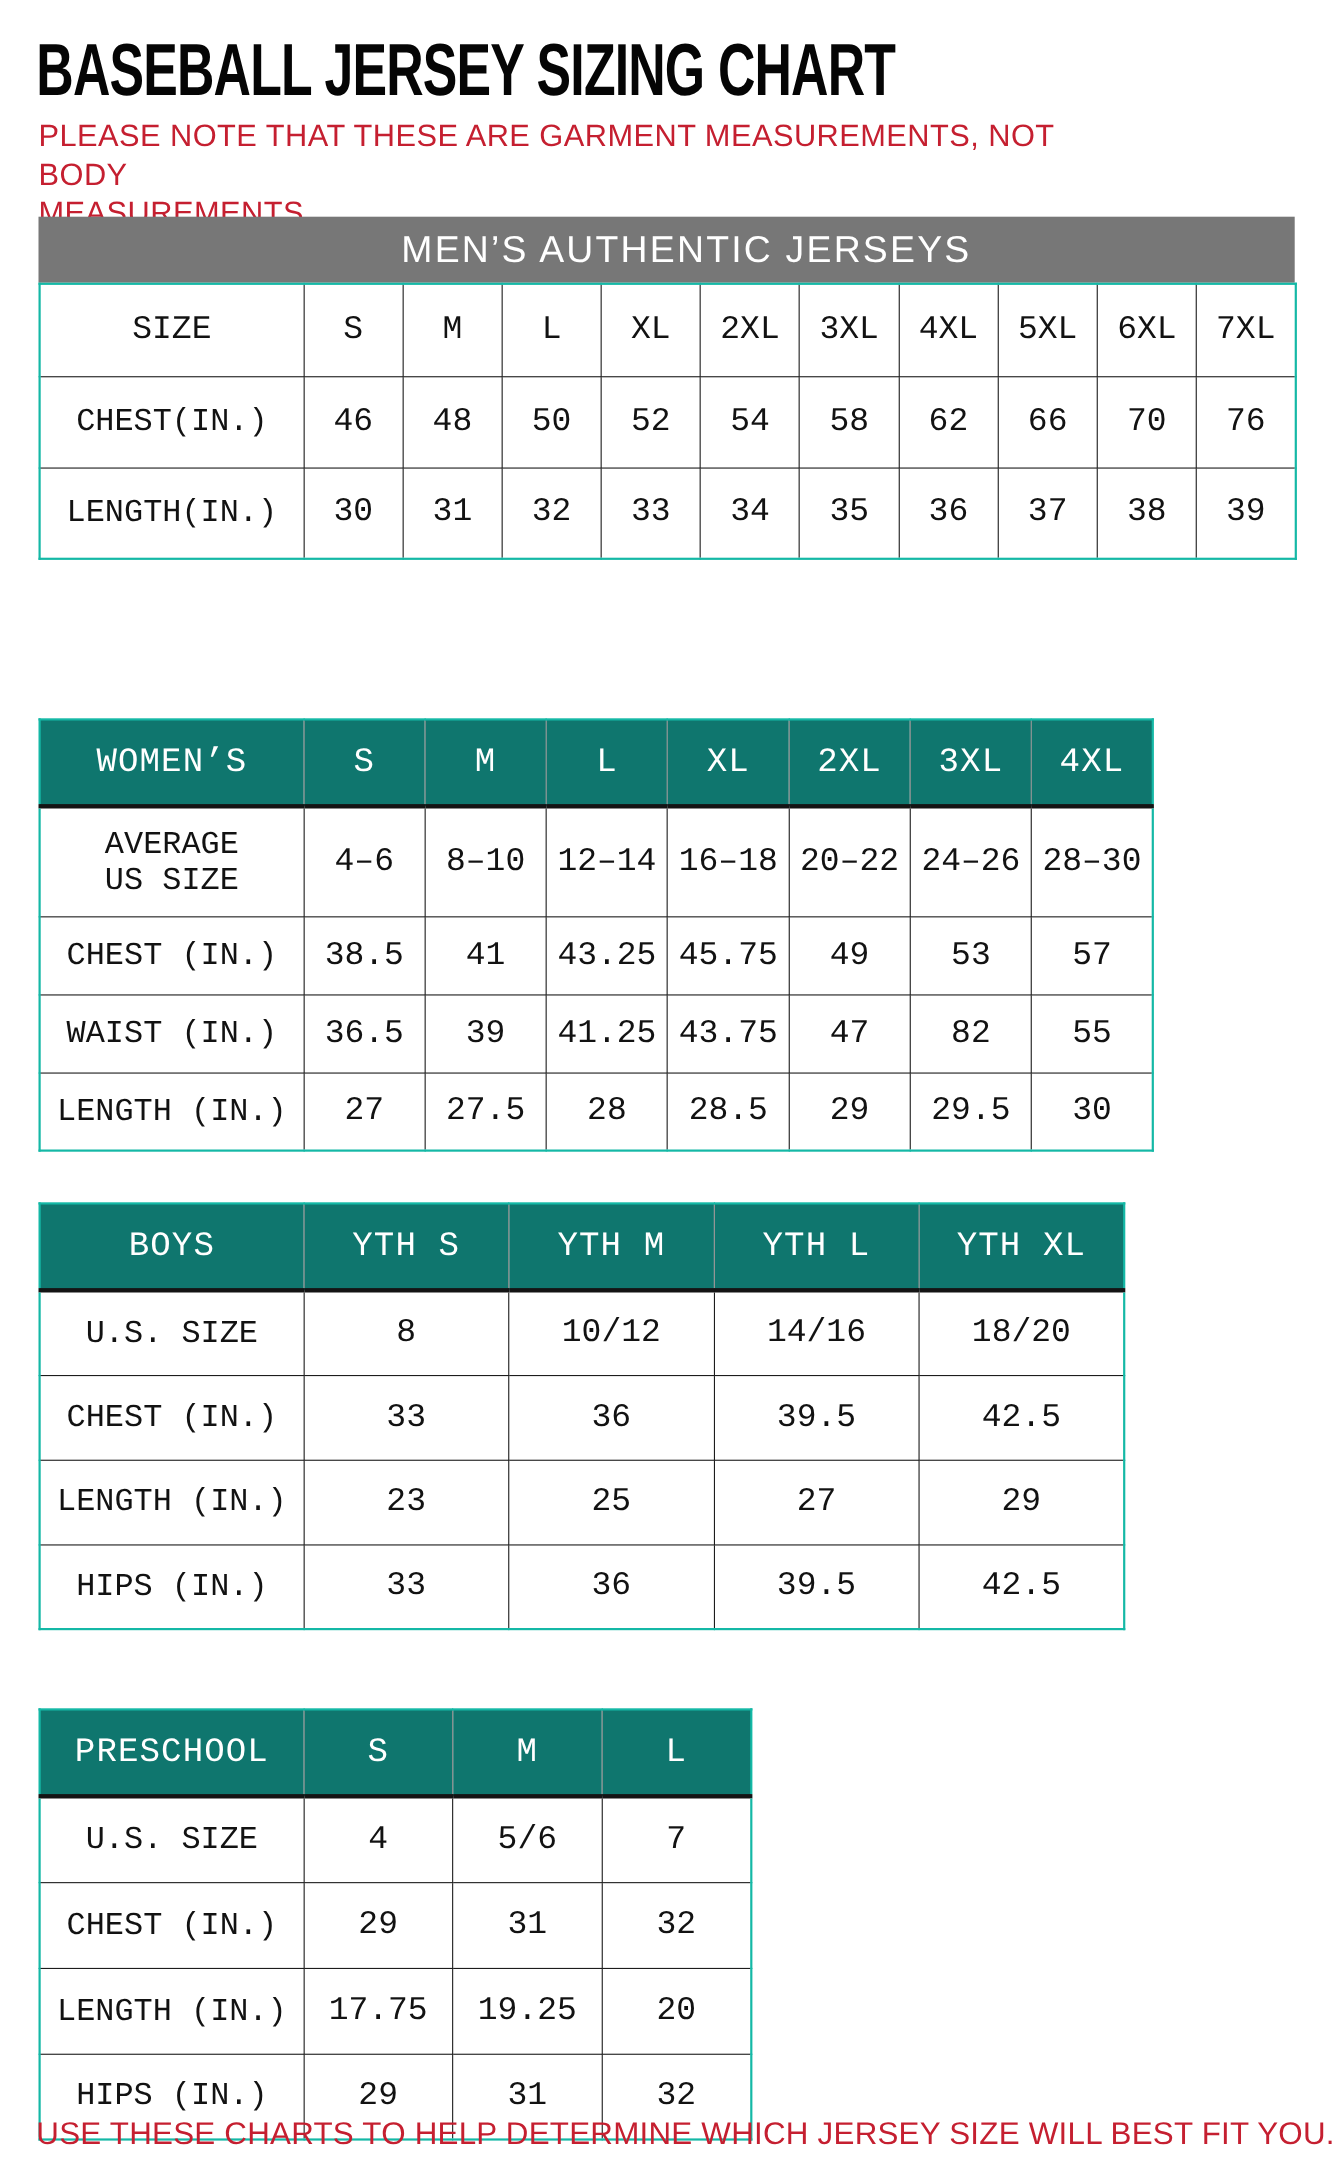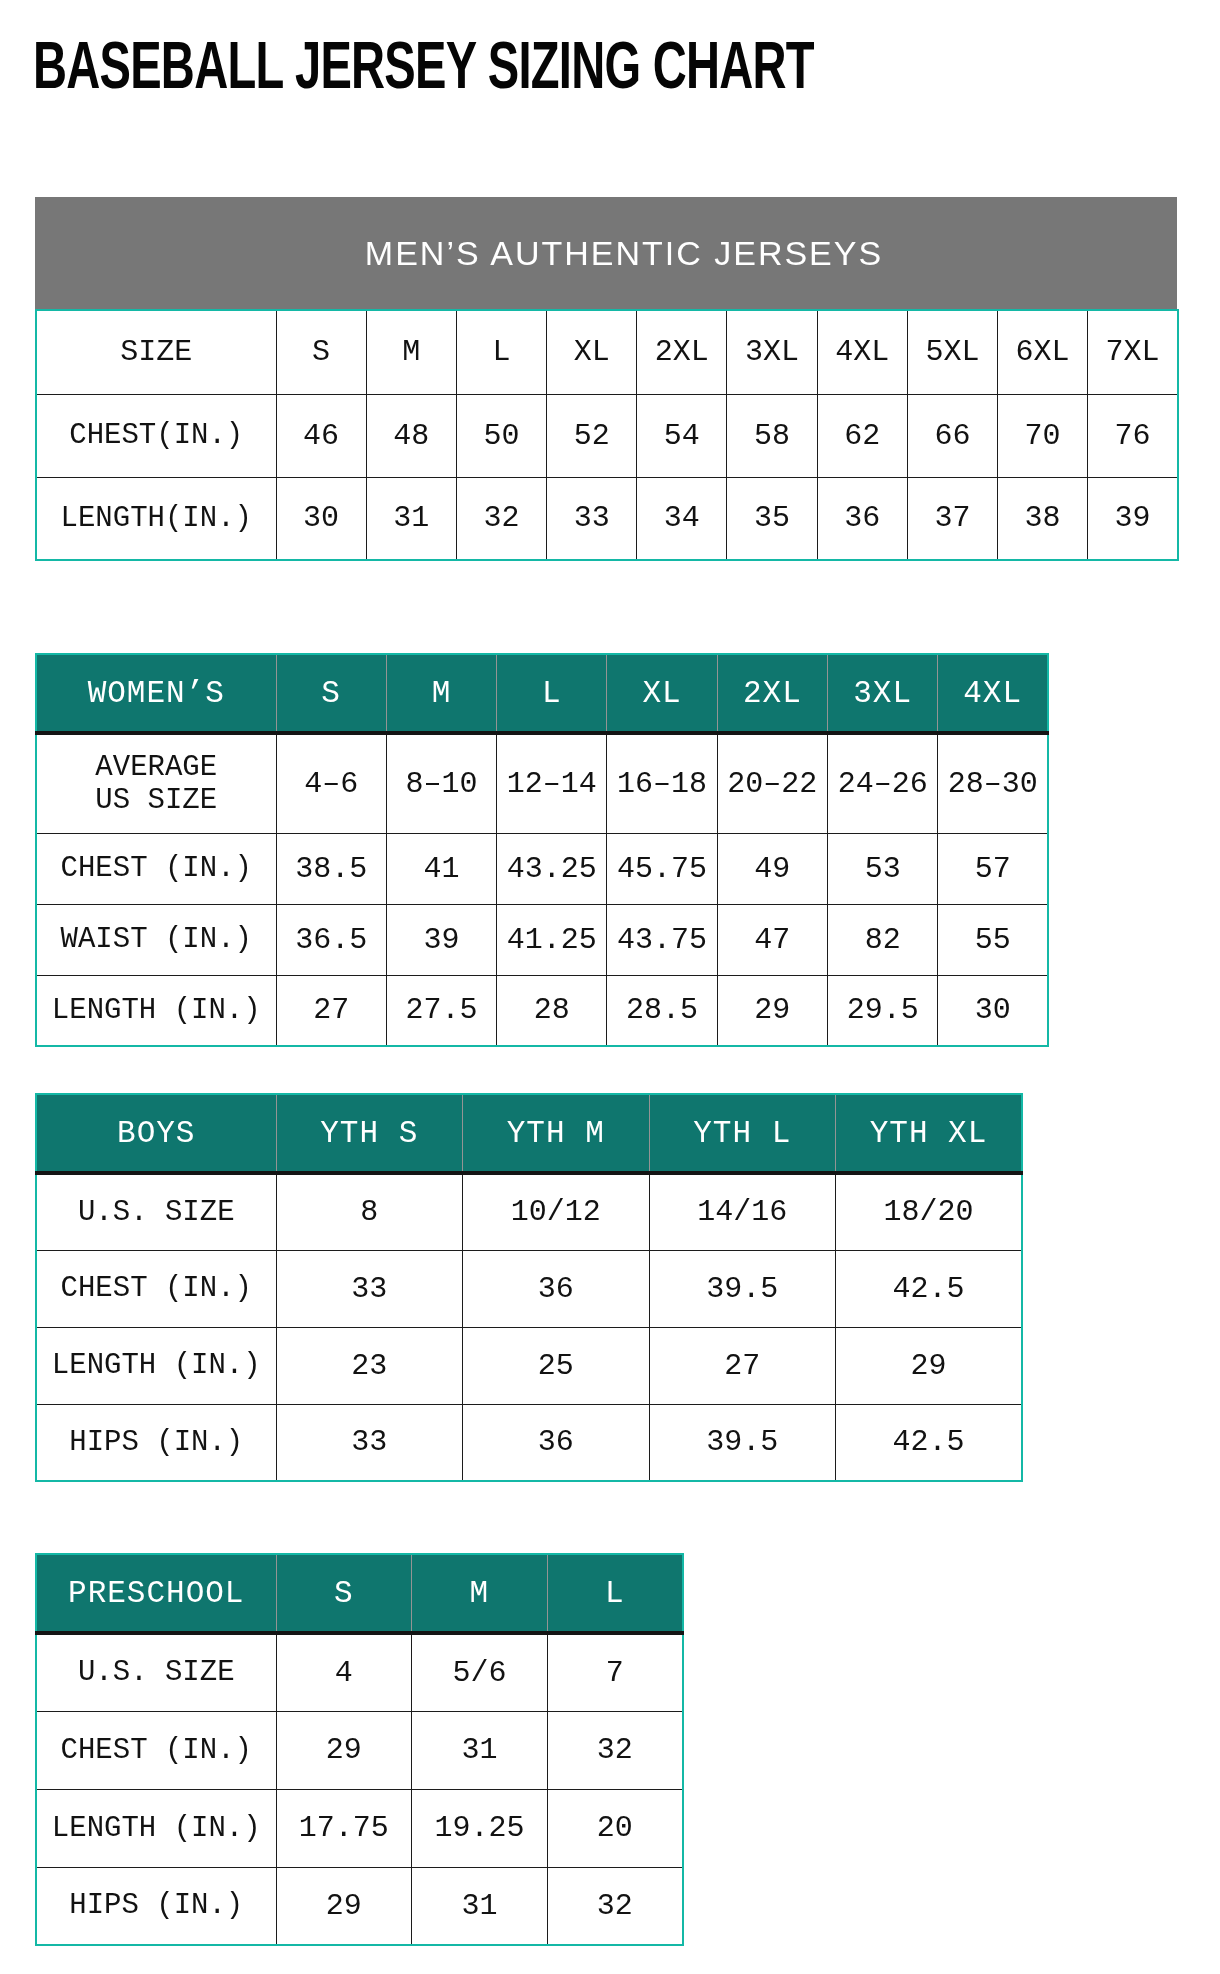--- a/index.html
+++ b/index.html
@@ -23,21 +23,21 @@
     font-size:28.5px; letter-spacing:.2px; color:#c51f30; white-space:nowrap;
   }
 
   .section{ position:absolute; }
   .sec-mens{ left:35px; top:197px; width:1142px; }
   .sec-womens{ left:35px; top:653px; width:1012px; }
   .sec-boys{ left:35px; top:1093px; width:986px; }
   .sec-preschool{ left:35px; top:1522px; width:647px;margin-top:31px; }
 
   .banner{
-    height:112px; background:#777777; color:#ffffff;
+    height:60px; background:#777777; color:#ffffff;
     display:flex; align-items:center; justify-content:center;
     font-size:34px; letter-spacing:2px;padding-left:36px;
   }
 
   table.tbl{
     border-collapse:collapse; table-layout:fixed; width:100%;
     border:2px solid #14b8a6;
     font-family:Liberation Mono, monospace;
   }
   .tbl th,.tbl td{
@@ -65,20 +65,22 @@
   .sec-preschool thead tr{ height:79px; }
   .sec-preschool tbody tr{ height:78px; }
 </style>
 </head>
 <body>
 
 <div class="canvas">
 
   <div class="page-title">BASEBALL JERSEY SIZING CHART</div>
 
+  <div class="page-note">PLEASE NOTE THAT THESE ARE GARMENT MEASUREMENTS, NOT BODY
+MEASUREMENTS</div>
 
   <div class="section sec-mens">
     <div class="banner">
       <span>MEN’S AUTHENTIC JERSEYS</span>
     </div>
     <table class="tbl">
       <colgroup>
         <col style="width:240px">
           <col span="10" style="width:90.2px">
       </colgroup>
@@ -276,14 +278,15 @@
           <tr>
             <th>HIPS (IN.)</th>
             <td>29</td>
             <td>31</td>
             <td>32</td>
           </tr>
         </tbody>
     </table>
   </div>
 
+  <div class="page-footer">USE THESE CHARTS TO HELP DETERMINE WHICH JERSEY SIZE WILL BEST FIT YOU.</div>
 
 </div>
 
 </body></html>

